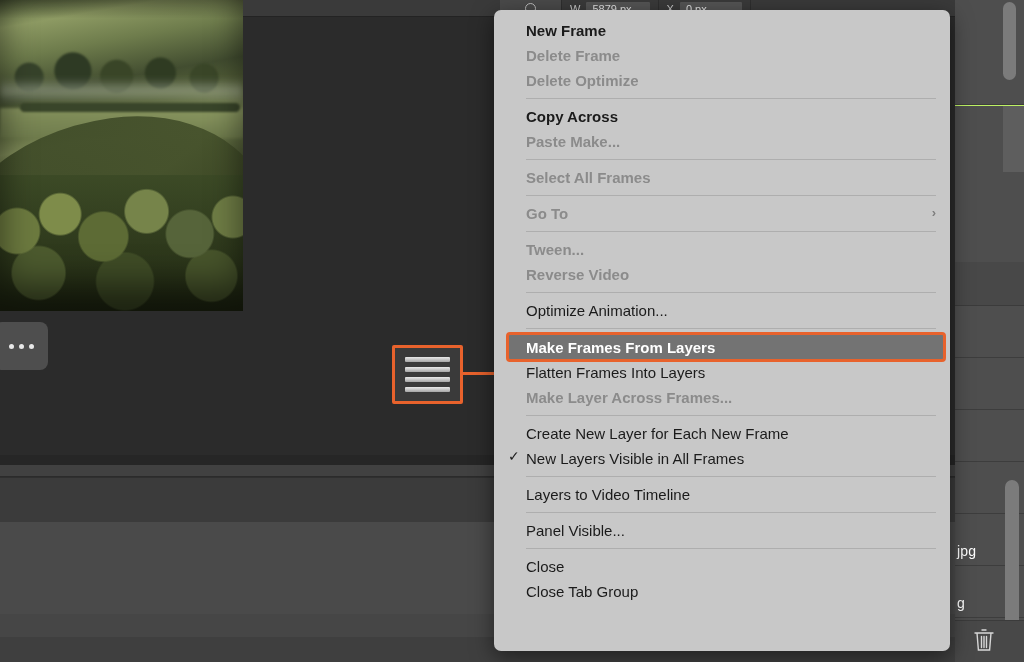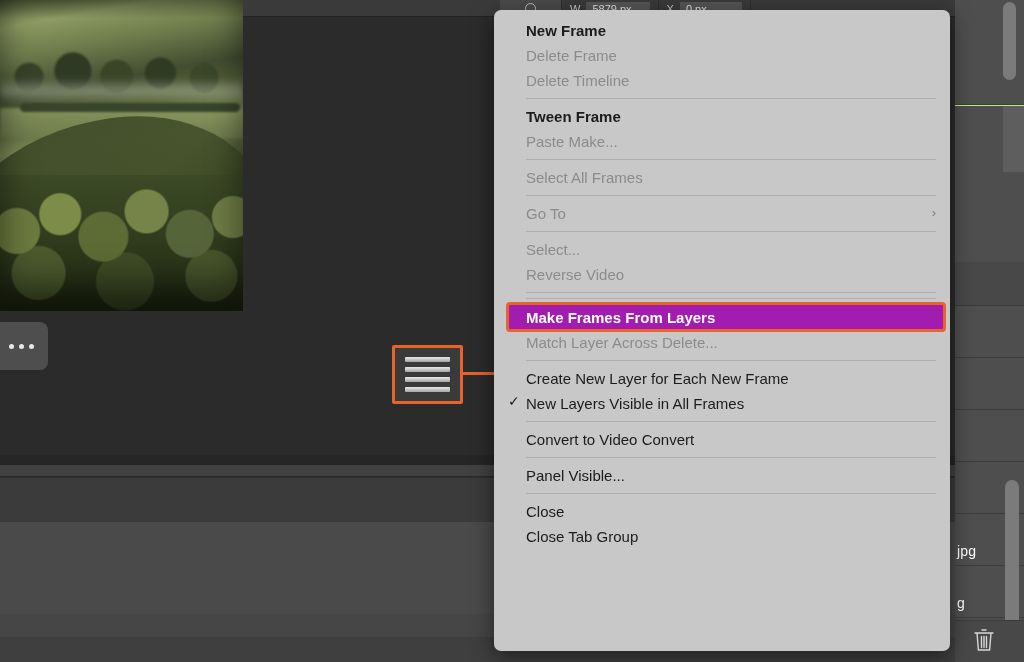--- a/index.html
+++ b/index.html
@@ -146,27 +146,27 @@
   .menu{
     position:absolute; left:494px; top:10px; width:456px; height:641px;
     background:#c8c8c8; border-radius:7px;
     box-shadow:0 6px 22px rgba(0,0,0,.5);
     padding:8px 0 0 0; overflow:hidden;
   }
   .mi{
     position:relative; height:25px; display:flex; align-items:center;
     padding:0 16px 0 32px; color:#1b1b1b; font-size:15px; white-space:nowrap;text-align:center;
   }
-  .mi.dim{ color:#8b8b8b; }
+  .mi.dim{ color:#8b8b8b;font-weight:bold; }
   .mi.bold{ font-weight:bold; }
   .mi .chk{ position:absolute; left:14px; top:2px; font-size:14px; color:#1b1b1b; }
   .mi .arrow{ position:absolute; right:14px; top:4px; font-size:13px; color:#7e7e7e; }
   .msep{ height:1px; background:#aeaeae; margin:5px 14px 5px 32px; }
   .mi.selected{
-    background:#a21caf; color:#ffffff; font-weight:bold;
+    background:#737373; color:#ffffff; font-weight:bold;
     outline:3px solid #e8622c; outline-offset:-1px;
     margin:0 6px 0 14px; padding-left:18px; border-radius:2px; height:26px;
   }
 </style>
 </head>
 <body>
 
 <div id="root">
 
   <div class="app-bg"></div>
@@ -274,27 +274,27 @@
 
   <div class="menu">
 
     <div class="mi bold">
       <span>New Frame</span>
     </div>
     <div class="mi dim">
       <span>Delete Frame</span>
     </div>
     <div class="mi dim">
-      <span>Delete Timeline</span>
+      <span>Delete Optimize</span>
     </div>
 
     <div class="msep"></div>
 
     <div class="mi bold">
-      <span>Tween Frame</span>
+      <span>Copy Across</span>
     </div>
     <div class="mi dim">
       <span>Paste Make...</span>
     </div>
 
     <div class="msep"></div>
 
     <div class="mi dim">
       <span>Select All Frames</span>
     </div>
@@ -302,52 +302,58 @@
     <div class="msep"></div>
 
     <div class="mi dim">
       <span>Go To</span>
       <span class="arrow">›</span>
     </div>
 
     <div class="msep"></div>
 
     <div class="mi dim">
-      <span>Select...</span>
+      <span>Tween...</span>
     </div>
     <div class="mi dim">
       <span>Reverse Video</span>
     </div>
 
     <div class="msep"></div>
 
+    <div class="mi">
+      <span>Optimize Animation...</span>
+    </div>
 
     <div class="msep"></div>
 
     <div class="mi selected">
       <span>Make Frames From Layers</span>
     </div>
-    <div class="mi dim">
-      <span>Match Layer Across Delete...</span>
+    <div class="mi">
+      <span>Flatten Frames Into Layers</span>
+    </div>
+    <div class="mi dim">
+      <span>Make Layer Across Frames...</span>
     </div>
 
     <div class="msep"></div>
 
     <div class="mi">
       <span>Create New Layer for Each New Frame</span>
     </div>
     <div class="mi">
       <span class="chk">✓</span>
       <span>New Layers Visible in All Frames</span>
     </div>
 
     <div class="msep"></div>
 
     <div class="mi">
-      <span>Convert to Video Convert</span>
+      <span>Layers to Video Timeline</span>
     </div>
 
     <div class="msep"></div>
 
     <div class="mi">
       <span>Panel Visible...</span>
     </div>
 
     <div class="msep"></div>
 

